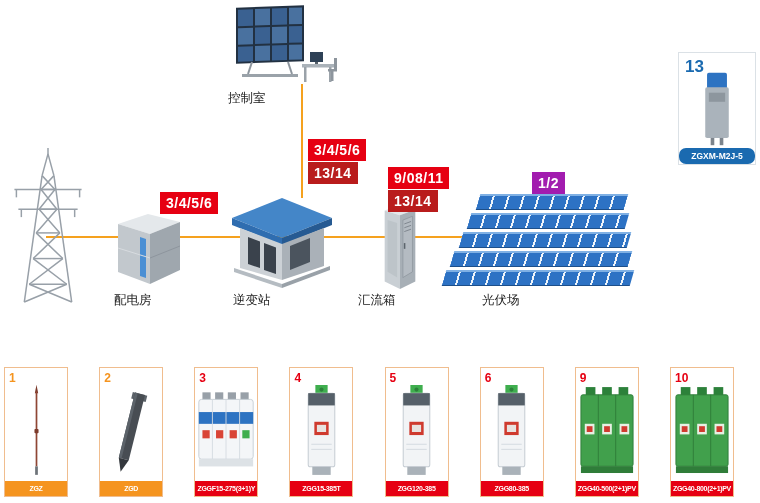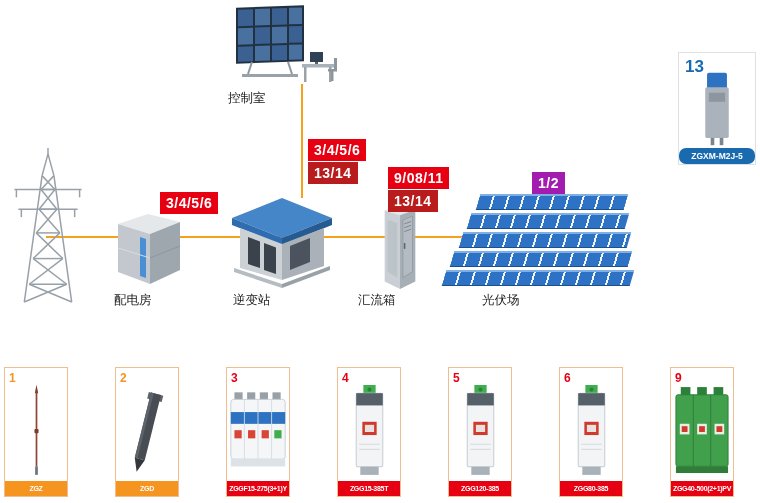--- a/index.html
+++ b/index.html
@@ -323,16 +323,25 @@
     <div class="pcard">
       <span class="pnum num-red">9</span>
       <div class="pimg">
         <svg width="56" height="89" viewBox="0 0 58 92">
             <use href="#sym-spd3g"></use>
           </svg>
       </div>
       <div class="pbar bar-red">ZGG40-500(2+1)PV</div>
     </div>
 
+    <div class="pcard">
+      <span class="pnum num-red">10</span>
+      <div class="pimg">
+        <svg width="56" height="89" viewBox="0 0 58 92">
+            <use href="#sym-spd3g"></use>
+          </svg>
+      </div>
+      <div class="pbar bar-red">ZGG40-800(2+1)PV</div>
+    </div>
 
 
   </div>
 </div>
 
 </body></html>

